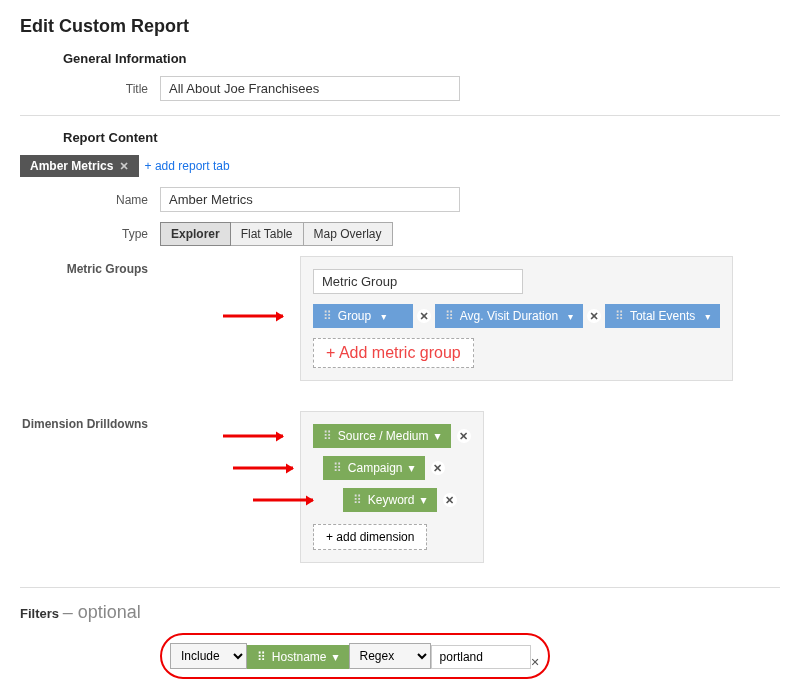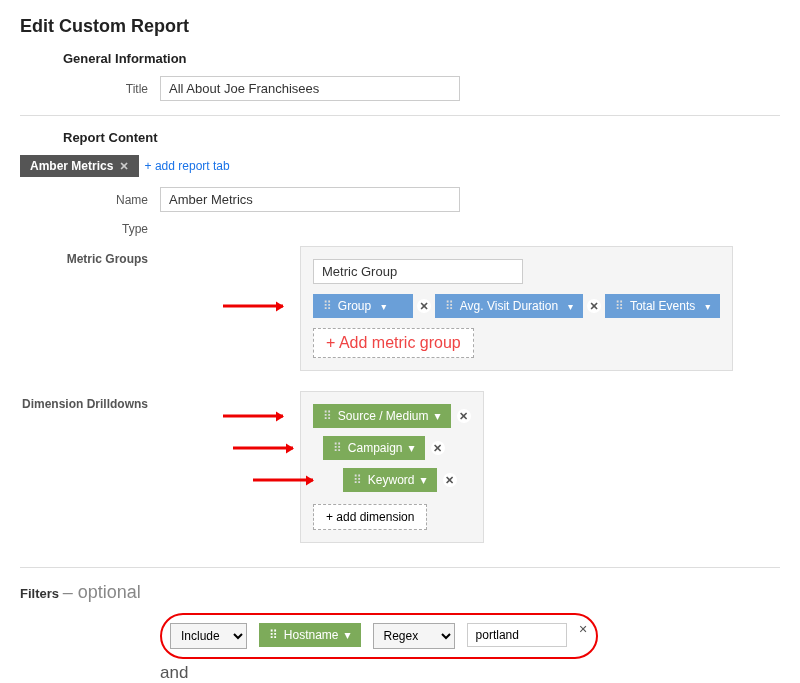--- a/index.html
+++ b/index.html
@@ -95,21 +95,21 @@
     }
     .type-btn:not(:first-child) {
       border-left: none;
     }
     
     .metric-groups-area {
       background: #f5f5f5;
       border: 1px solid #ddd;
       padding: 12px;
       margin-left: 140px;
-      margin-bottom: 10px;
+      margin-bottom: 20px;
     }
     .metric-group-name-input {
       border: 1px solid #ccc;
       padding: 4px 8px;
       font-size: 13px;
       width: 210px;
       color: #333;
       margin-bottom: 10px;
     }
     .metrics-row {
@@ -226,22 +226,22 @@
     .filters-title {
       font-size: 13px;
       font-weight: bold;
       margin-bottom: 10px;
     }
     .filter-row-wrapper {
       margin-left: 140px;
     }
     .filter-row {
       display: flex;
-      align-items: flex-start;
-      gap: 12px;
+      align-items: flex-end;
+      gap: 0;
       padding: 8px;
       border: 2px solid #e00;
       border-radius: 30px;
       display: inline-flex;
     }
     .filter-select {
       border: 1px solid #aaa;
       background: #f5f5f5;
       padding: 4px 6px;
       font-size: 12px;
@@ -338,20 +338,25 @@
   <a class="add-tab-link">+ add report tab</a>
 </div>
 
 <div class="form-row">
   <div class="form-label">Name</div>
   <input class="form-input" type="text" value="Amber Metrics" style="">
 </div>
 
 <div class="form-row">
   <div class="form-label">Type</div>
+  <div class="type-buttons">
+    <button class="type-btn active">Explorer</button>
+    <button class="type-btn">Flat Table</button>
+    <button class="type-btn">Map Overlay</button>
+  </div>
 </div>
 
 <div class="label-row">
   <div class="label-col">Metric Groups</div>
   <div class="metric-groups-area">
     <div>
       <input class="metric-group-name-input" type="text" value="Metric Group" style="">
     </div>
     <div class="metrics-row">
 

